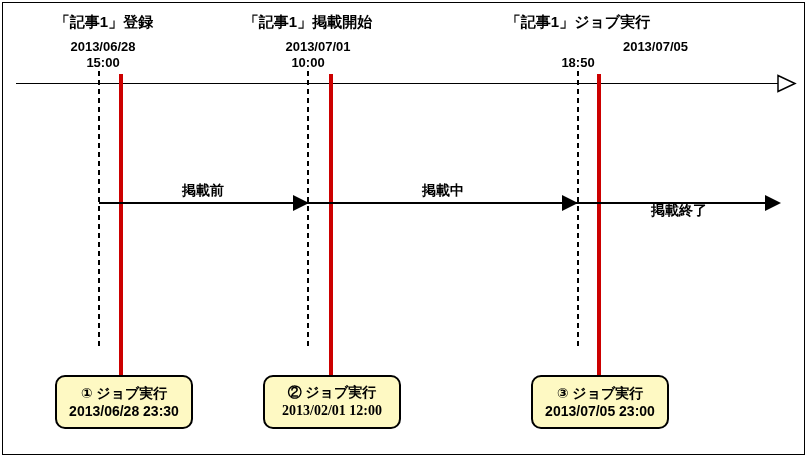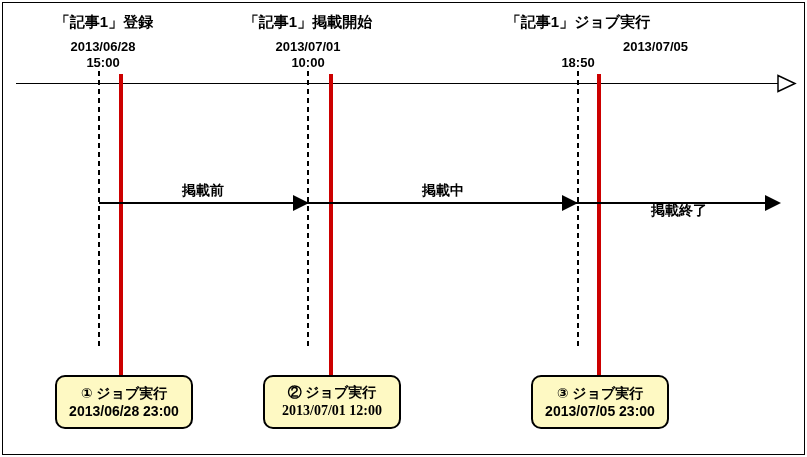--- a/index.html
+++ b/index.html
@@ -47,21 +47,21 @@
 <body>
 
 <div class="canvas">
   <div class="frame"></div>
 
   <div class="txt event-title" style="left:-6px;">「記事1」登録</div>
   <div class="txt event-date" style="left:-7px;">2013/06/28</div>
   <div class="txt event-time" style="left:-7px;">15:00</div>
 
   <div class="txt event-title" style="left:198px;text-align:center;">「記事1」掲載開始</div>
-  <div class="txt event-date" style="left:198px;text-align:center;">2013/07/01</div>
+  <div class="txt event-date" style="left:208px;text-align:center;">2013/07/01</div>
   <div class="txt event-time" style="left:198px;">10:00</div>
 
   <div class="txt event-title" style="left:468px;">「記事1」ジョブ実行</div>
   <div class="txt event-date" style="left:468px;text-align:right;">2013/07/05</div>
   <div class="txt event-time" style="left:468px;">18:50</div>
 
   <div class="timeline"></div>
   <svg class="arrow-svg" style="left:777px;top:74px;" width="20" height="19">
     <polygon points="1,1.5 18,9.5 1,17.5" fill="#ffffff" stroke="#000000" stroke-width="1.5"></polygon>
   </svg>
@@ -84,23 +84,23 @@
   <svg class="arrow-svg" style="left:765px;top:195px;" width="16" height="16">
     <polygon points="0,0 16,8 0,16" fill="#000000"></polygon>
   </svg>
 
   <div class="txt phase-label" style="left:103px;">掲載前</div>
   <div class="txt phase-label" style="left:343px;">掲載中</div>
   <div class="txt phase-label" style="left:579px;margin-top:20px;">掲載終了</div>
 
   <div class="job-box" style="left:55px;">
     <span>① ジョブ実行</span>
-    <span>2013/06/28 23:00</span>
+    <span>2013/06/28 23:30</span>
   </div>
   <div class="job-box" style="left:263px;font-family:Liberation Serif, serif;">
     <span>② ジョブ実行</span>
-    <span>2013/07/01 12:00</span>
+    <span>2013/02/01 12:00</span>
   </div>
   <div class="job-box" style="left:531px;">
     <span>③ ジョブ実行</span>
     <span>2013/07/05 23:00</span>
   </div>
 </div>
 
 </body></html>

